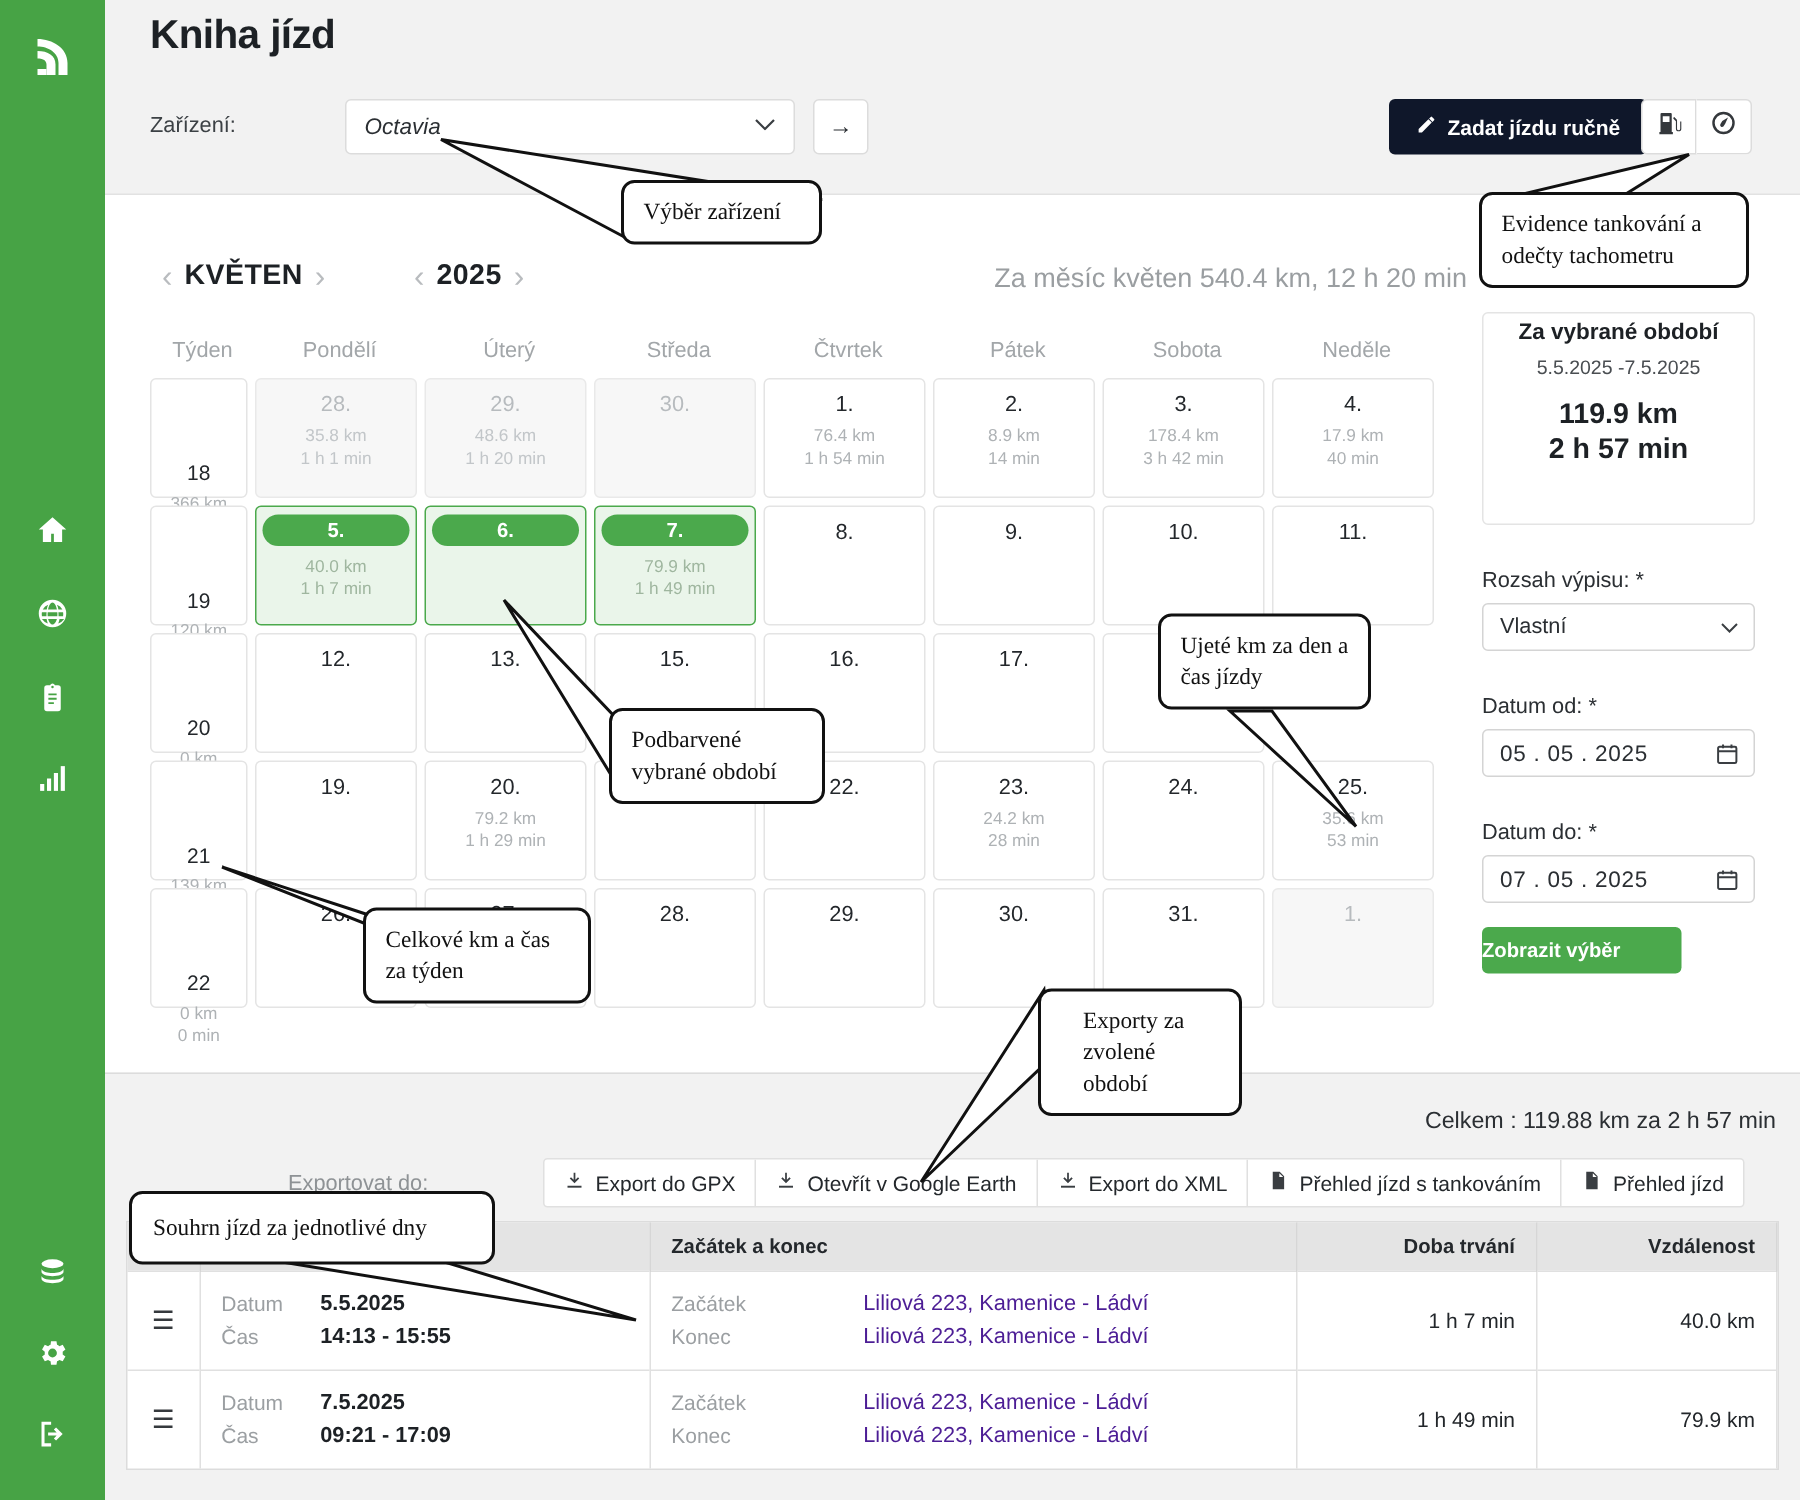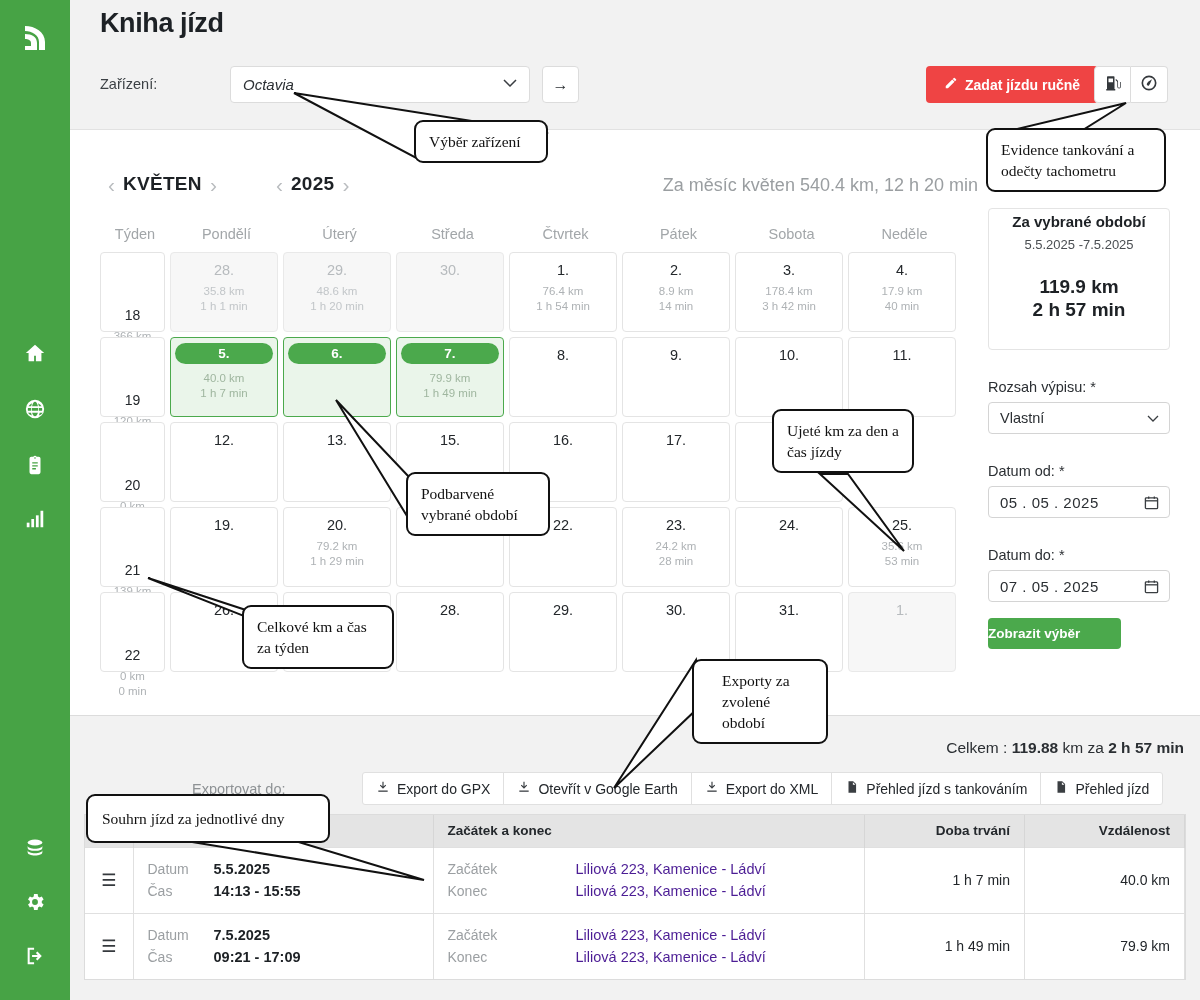--- a/index.html
+++ b/index.html
@@ -49,21 +49,21 @@
     position: absolute; right: 12px; top: 12px; width: 14px; height: 8px;
   }
   #go-btn {
     position: absolute; left: 472px; top: 66px; width: 37px; height: 37px;
     background: #fff; border: 1px solid #dcdcdc; border-radius: 4px;
     display: flex; align-items: center; justify-content: center;
     font-size: 16px; color: #2b2f33;
   }
   #manual-btn {
     position: absolute; left: 856px; top: 66px; height: 37px;
-    background: #ef4444; border-radius: 4px; color: #fff;
+    background: #0f172a; border-radius: 4px; color: #fff;
     font-size: 14px; font-weight: bold; display: flex; align-items: center;
     padding: 0 18px; gap: 7px; white-space: nowrap;
   }
   #manual-btn svg { width: 14px; height: 14px; fill: #fff; }
   .icon-btn {
     position: absolute; top: 66px; width: 37px; height: 37px;
     background: #fff; border: 1px solid #dcdcdc;
     display: flex; align-items: center; justify-content: center;
   }
   #fuel-btn { left: 1024px; border-radius: 4px 0 0 4px; }
@@ -109,40 +109,40 @@
   .cell.sel .sub { color: #9fb69f; margin-top: 7px; }
 
   
   #rpanel { position: absolute; left: 988px; top: 208px; width: 182px; }
   #period-box {
     border: 1px solid #e4e4e4; border-radius: 4px; padding: 4px 6px 22px 6px;
     text-align: center; height: 142px;
   }
   #period-box .t { font-size: 15px; font-weight: bold; color: #1d2125; }
   #period-box .r { font-size: 13px; color: #4a4e52; margin-top: 7px; }
-  #period-box .big { font-size: 19px; font-weight: bold; color: #1d2125; margin-top: 23px; line-height: 23px; }
+  #period-box .big { font-size: 19px; font-weight: bold; color: #1d2125; margin-top: 13px; line-height: 23px; }
   .fld-label { font-size: 14.5px; color: #2b2f33; margin-top: 29px; margin-bottom: 7px; }
   .fld-select, .fld-date {
     width: 182px; height: 32px; border: 1px solid #d4d4d4; border-radius: 4px; background: #fff;
     display: flex; align-items: center; padding: 0 11px; font-size: 14.5px; color: #2b2f33;
     position: relative;
   }
   .fld-select .chev { position: absolute; right: 10px; top: 12px; width: 12px; height: 7px; }
   .fld-date { font-size: 15px; letter-spacing: 0.5px; }
   .fld-date svg { position: absolute; right: 10px; top: 8px; width: 15px; height: 15px; fill: none; stroke: #3a3e42; stroke-width: 1.4; }
   #show-btn {
     margin-top: 16px; width: 133px; height: 31px; background: #4ba94c; border-radius: 4px;
     color: #fff; font-size: 13.5px; font-weight: bold; display: flex; align-items: center; 
   }
 
   
   #bottom { position: absolute; left: 70px; top: 715px; width: 1130px; height: 285px; background: #f2f2f2; border-top: 1px solid #dcdcdc; }
   #trips-title { position: absolute; left: 14px; top: 22px; font-size: 16.5px; font-weight: bold; color: #1d2125; }
   #trips-total { position: absolute; right: 16px; top: 23px; font-size: 15.5px; color: #2b2f33; }
-  #trips-total b { font-weight: bold; margin-top: 27px; }
+  #trips-total b { font-weight: normal; margin-top: 27px; }
   #export-label { position: absolute; left: 122px; top: 65px; font-size: 14.5px; color: #8e9295; }
   #export-bar {
     position: absolute; left: 292px; top: 56px; height: 33px; display: flex; background: #fff;
     border: 1px solid #e0e0e0; border-radius: 3px; overflow: hidden;
   }
   .exp-btn {
     display: flex; align-items: center; gap: 7px; padding: 0 13px; font-size: 14px; color: #24282c;
     border-right: 1px solid #e0e0e0; height: 100%; white-space: nowrap;
   }
   .exp-btn:last-child { border-right: none; }

